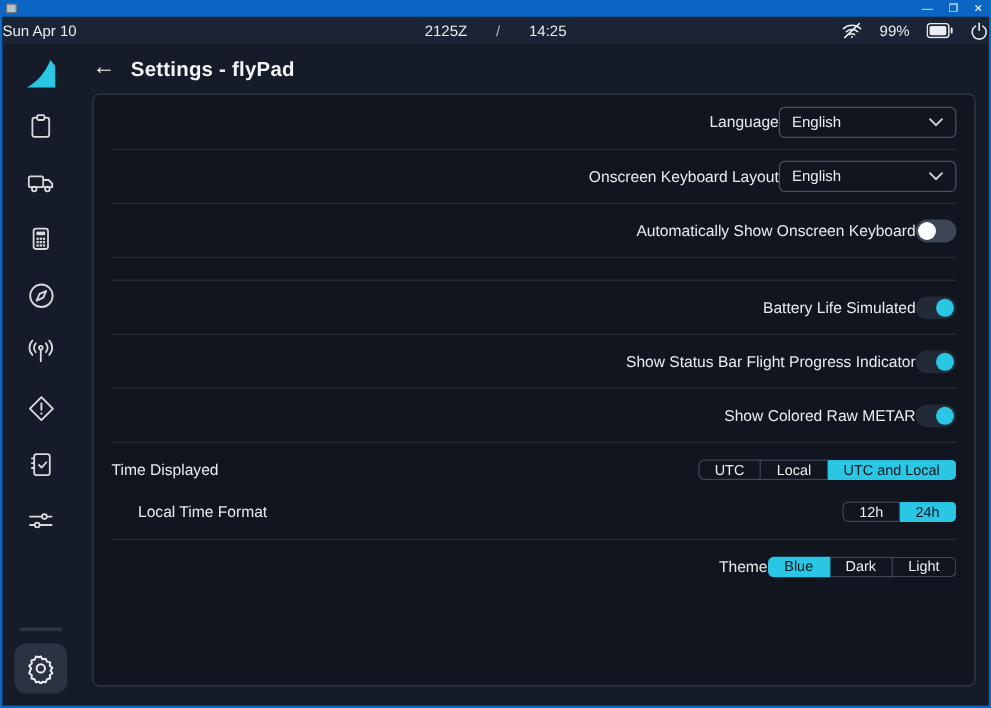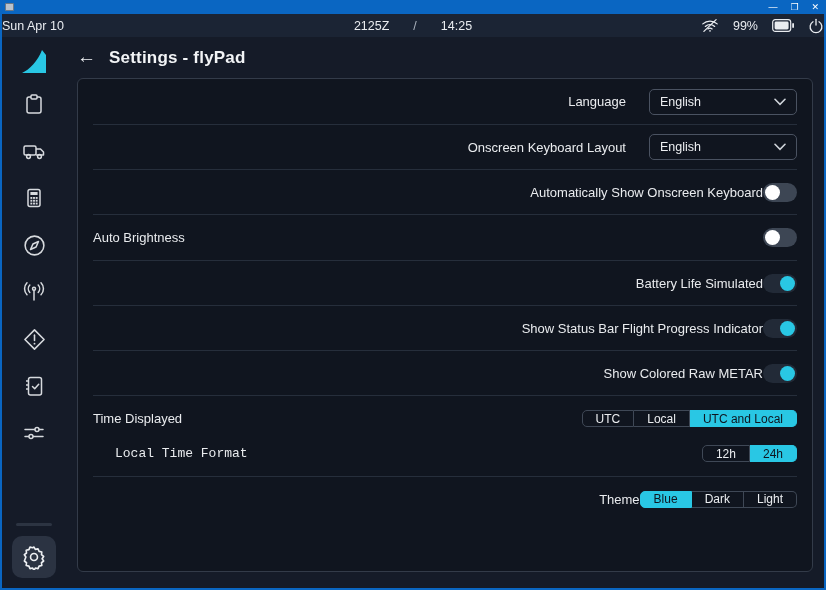--- a/index.html
+++ b/index.html
@@ -45,25 +45,25 @@
   .page-header { height:41px; flex:0 0 41px; display:flex; align-items:center; gap:13px; padding-left:11px; color:#f2f4f6; }
   .back { font-size:19px; line-height:1; margin-top:-2px; }
   .page-title { font-size:17px; font-weight:bold; letter-spacing:.2px; }
 
   .panel { flex:1; margin:0 11px 16px 11px; border:1px solid #333b49; border-radius:6px; background:#10151f; padding:0 15px; display:flex; flex-direction:column; }
   .row { display:flex; align-items:center; justify-content:flex-end; min-height:45px; border-top:1px solid #262e3b; }
   .row.first { border-top:none; }
   .group { border-top:1px solid #262e3b; padding:9px 0; display:flex; flex-direction:column; gap:8px; }
   .subrow { display:flex; align-items:center; justify-content:space-between; min-height:27px; }
   .label { font-size:13px; color:#e9ebee; }
-  .label.indent { padding-left:22px;font-family:Liberation Mono, monospace; }
+  .label.indent { padding-left:22px; }
   .panel-fill { flex:1; }
 
   
-  .dropdown { width:148px; height:26px; border:1px solid #4a5261; border-radius:5px; display:flex; align-items:center; justify-content:space-between; padding:0 10px; color:#eceef1; font-size:12.5px; background:transparent;margin-left:23px; }
+  .dropdown { width:148px; height:26px; border:1px solid #4a5261; border-radius:5px; display:flex; align-items:center; justify-content:space-between; padding:0 10px; color:#eceef1; font-size:12.5px; background:transparent; }
   .dropdown svg { display:block; }
 
   
   .toggle { width:34px; height:19px; border-radius:10px; position:relative; }
   .toggle.off { background:#3d4654; }
   .toggle.off .knob { position:absolute; left:2px; top:2px; width:15px; height:15px; border-radius:50%; background:#ffffff; }
   .toggle.on { background:#222a37; }
   .toggle.on .knob { position:absolute; right:2px; top:2px; width:15px; height:15px; border-radius:50%; background:#29c7e4; }
 
   
@@ -253,26 +253,20 @@
           </div>
 
           <div class="row">
             <span class="label">Automatically Show Onscreen Keyboard</span>
             <div class="toggle off">
                 <div class="knob"></div>
               </div>
           </div>
 
           <div class="group">
-            <div class="subrow">
-              <span class="label">Auto Brightness</span>
-              <div class="toggle off">
-                  <div class="knob"></div>
-                </div>
-            </div>
           </div>
 
           <div class="row">
             <span class="label">Battery Life Simulated</span>
             <div class="toggle on">
                 <div class="knob"></div>
               </div>
           </div>
 
           <div class="row">

